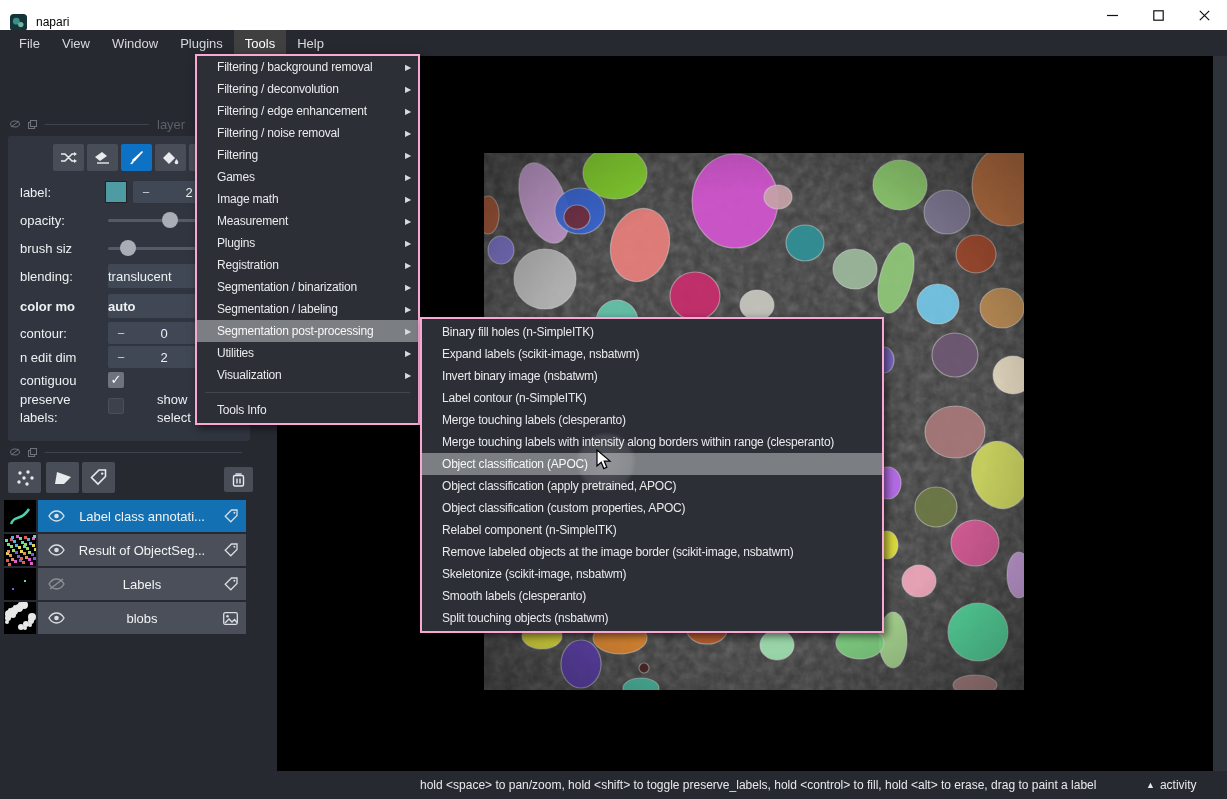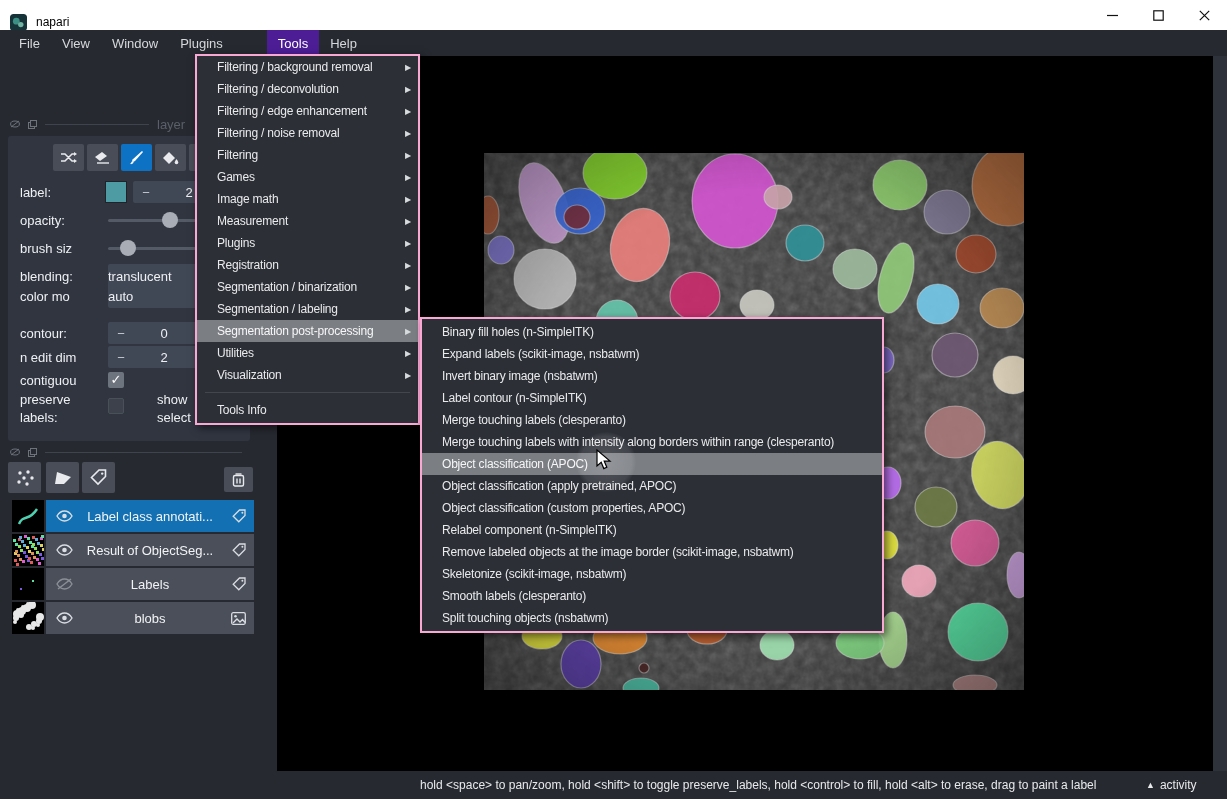--- a/index.html
+++ b/index.html
@@ -12,21 +12,21 @@
   
   .titlebar { position:absolute; left:0; top:0; width:1227px; height:44px; background:#ffffff; display:flex; align-items:center; }
   .titlebar .appicon { width:17px; height:17px; margin-left:10px; border-radius:3px; }
   .titlebar .apptitle { margin-left:9px; font-size:12px; color:#000; }
   .winbtns { position:absolute; right:0; top:0; height:30px; display:flex; }
   .winbtn { width:46px; height:30px; display:flex; align-items:center; justify-content:center; color:#111; font-size:13px; }
   .winbtn svg { display:block; }
   
   .menubar { position:absolute; left:0; top:30px; width:1227px; height:26px; background:#262930; display:flex; align-items:stretch; padding-left:8px; }
   .menubar .mbitem { padding:0 11px; display:flex; align-items:center; font-size:13px; color:#d6d8db; }
-  .menubar .mbitem.active { background:#4c1d95; color:#ffffff;margin-left:33px; }
+  .menubar .mbitem.active { background:#404040; color:#ffffff; }
   
   .sidebar { position:absolute; left:0; top:56px; width:277px; height:715px; background:#262930; }
   .viewer { position:absolute; left:277px; top:56px; width:936px; height:715px; background:#000; }
   .rightstrip { position:absolute; left:1213px; top:56px; width:14px; height:715px; background:#2e323a; }
   .canvaswrap { position:absolute; left:484px; top:153px; width:540px; height:537px; overflow:hidden; }
   
   .panelheader { position:absolute; left:10px; height:16px; display:flex; align-items:center; }
   .ph-icon { color:#6d727b; margin-right:8px; display:flex; }
   .ph-line { height:1px; background:#3f434b; width:112px; margin-right:8px; }
   .ph-label { font-size:13px; color:#5a5f68; }
@@ -46,21 +46,21 @@
   .slider .track { position:absolute; left:0; right:0; top:10px; height:3px; background:#545b66; border-radius:2px; }
   .slider .handle { position:absolute; top:3px; width:16px; height:16px; border-radius:50%; background:#a9aeb6; }
   .dropdown { position:absolute; left:100px; top:0; width:137px; height:24px; background:#414855; border-radius:2px; color:#eef0f2; font-size:13px; display:flex; align-items:center; padding-left:0; }
   .checkbox { position:absolute; left:100px; top:2px; width:16px; height:16px; border-radius:2px; }
   .checkbox.on { background:#6e747e; color:#fff; font-size:13px; line-height:16px; text-align:center; }
   .checkbox.off { background:#3c414c; border:1px solid #4a5058; }
   .two-line { position:absolute; font-size:13px; color:#eef0f2; line-height:18px; }
   
   .lyrbtn { position:absolute; width:33px; height:31px; background:#484d57; border-radius:2px; display:flex; align-items:center; justify-content:center; color:#e8eaed; }
   .delbtn { position:absolute; left:224px; top:411px; width:29px; height:25px; background:#484d57; border-radius:2px; display:flex; align-items:center; justify-content:center; color:#e8eaed; }
-  .layerlist { position:absolute; left:12px; top:444px; width:242px; }
+  .layerlist { position:absolute; left:4px; top:444px; width:242px; }
   .lrow { position:relative; height:32px; margin-bottom:2px; display:flex; }
   .lthumb { width:32px; height:32px; background:#000; flex:none; }
   .lbody { flex:1; margin-left:2px; background:#4a4f59; display:flex; align-items:center; position:relative; }
   .lrow.selected .lbody { background:#1371b3; }
   .leye { position:absolute; left:10px; display:flex; }
   .lname { flex:1; text-align:center; font-size:13px; color:#f2f3f5; padding:0 30px; white-space:nowrap; overflow:hidden; }
   .ltype { position:absolute; right:8px; display:flex; }
   
   .viewbtns { position:absolute; left:8px; top:737px; display:flex; gap:5px; }
   .viewbtn { width:30px; height:30px; background:#3e434c; border-radius:2px; display:flex; align-items:center; justify-content:center; color:#e8eaed; }
@@ -198,21 +198,21 @@
           <span class="track"></span>
             <span class="handle" id="brushhandle" style="left: 12px;"></span>
         </span>
       </div>
 
       <div class="ctl-row" style="top:128px; height:24px;">
         <span class="ctl-label">blending:</span>
         <span class="dropdown">translucent</span>
       </div>
 
-      <div class="ctl-row" style="top:148px; height:24px;">
+      <div class="ctl-row" style="top:158px; height:24px;font-weight:bold;">
         <span class="ctl-label">color mo</span>
         <span class="dropdown">auto</span>
       </div>
 
       <div class="ctl-row" style="top:186px; height:22px;">
         <span class="ctl-label">contour:</span>
         <span class="spin spin2">
           <span class="sminus">−</span>
           <span class="sval">0</span>
           <span class="splus">+</span>

